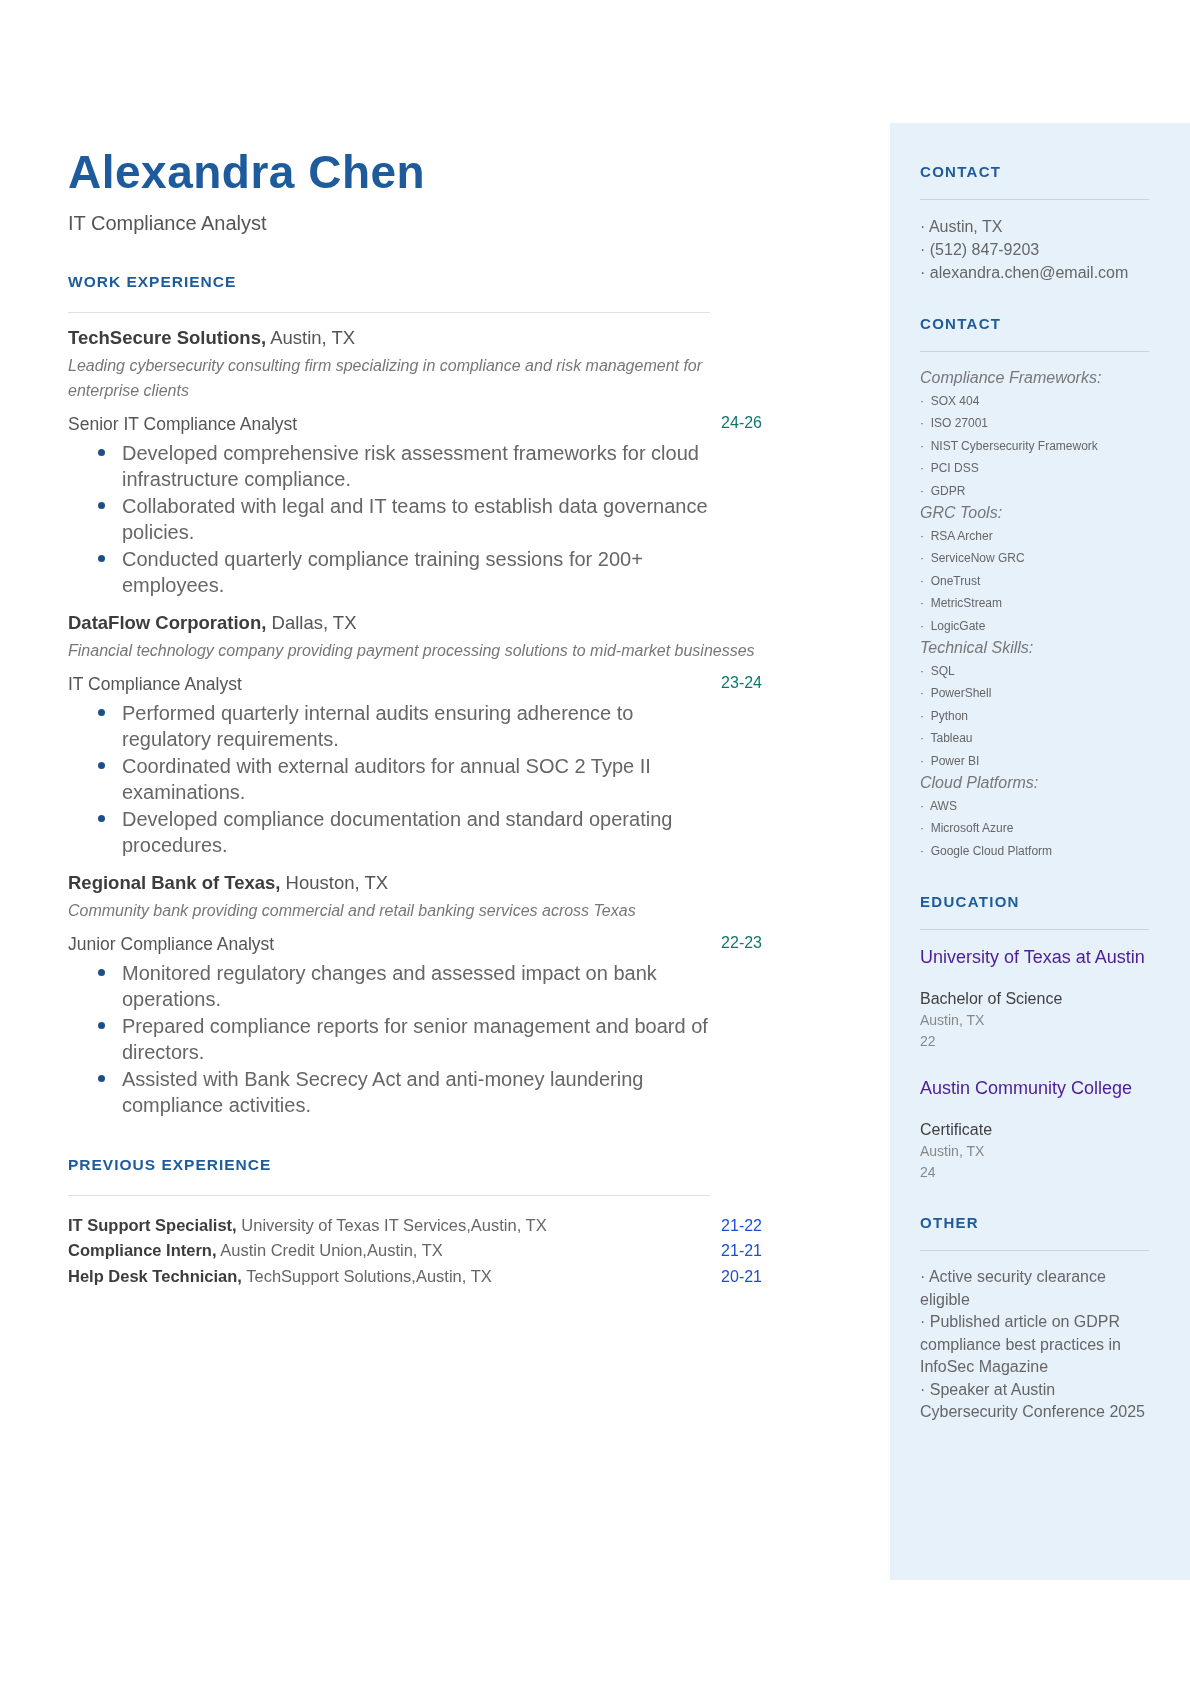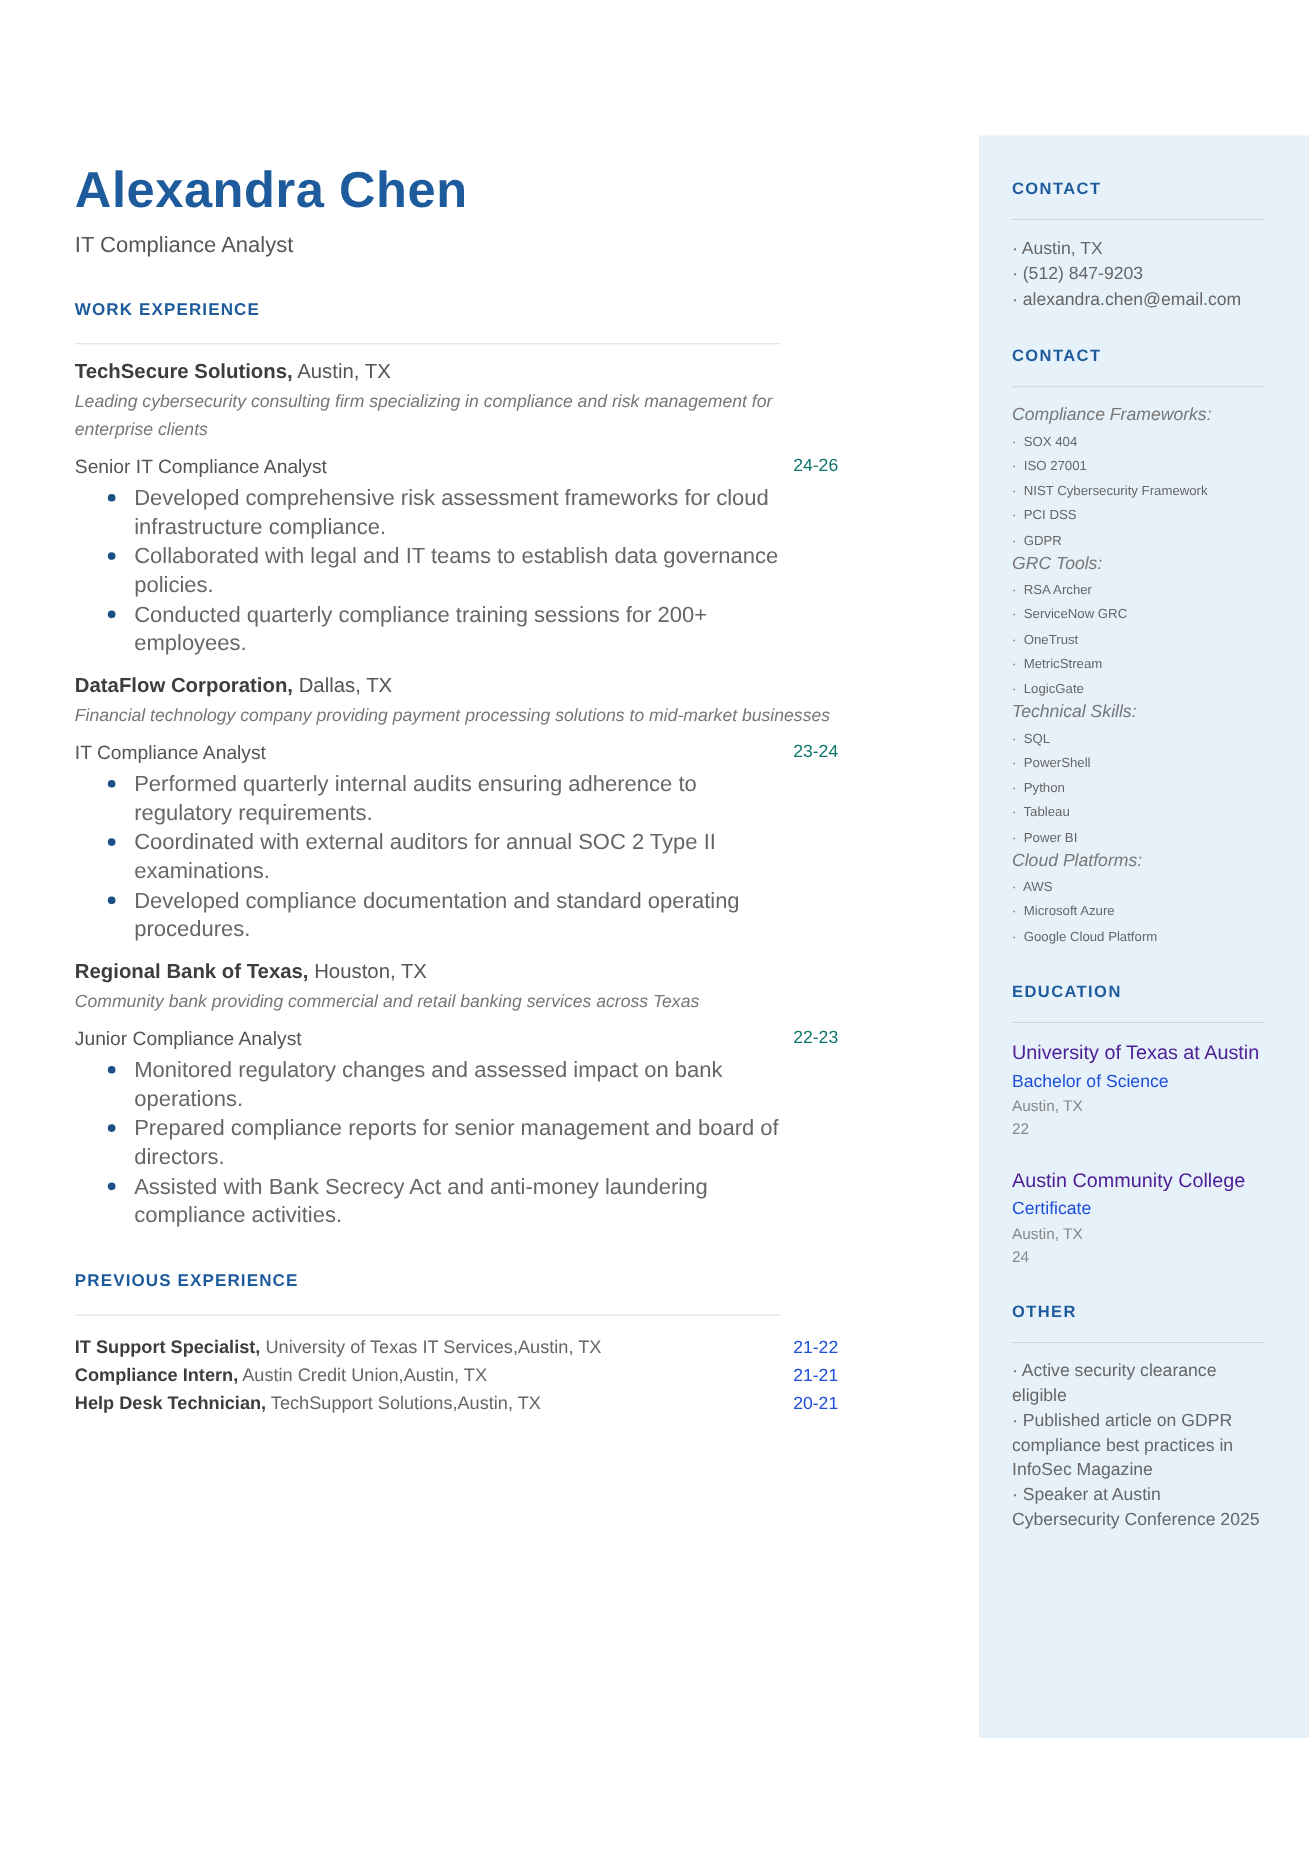--- a/index.html
+++ b/index.html
@@ -15,21 +15,21 @@
   
   .main{position:absolute;left:68px;top:0;width:694px;}
   .name{margin-top:148px;font-size:46px;font-weight:bold;color:var(--accent);letter-spacing:0.5px;line-height:1.08;}
   .subtitle{margin-top:14px;font-size:20px;color:#555;}
   .sec-head{margin-top:38px;font-size:15.5px;font-weight:bold;color:var(--accent);letter-spacing:1px;}
   .divider{border:none;border-top:1px solid #e0e0e0;width:642px;margin-top:21px;}
   .company-line{margin-top:13px;font-size:18.5px;line-height:24px;}
   .company-name{font-weight:bold;color:#3d3d3d;}
   .company-loc{color:#555;}
   .company-desc{margin-top:3px;font-size:16px;font-style:italic;color:#777;line-height:25px;max-width:694px;}
-  .role-line{margin-top:11px;display:flex;justify-content:space-between;align-items:center;width:694px;}
+  .role-line{margin-top:11px;display:flex;justify-content:space-between;align-items:flex-start;width:694px;}
   .role-title{font-size:17.5px;color:#555;}
   .role-dates{font-size:16px;color:#0f766e;}
   ul.bullets{list-style:none;margin-top:5px;padding-left:30px;width:650px;}
   ul.bullets li{display:flex;gap:17px;font-size:20px;color:#666;line-height:26px;}
   ul.bullets li + li{margin-top:1px;}
   .dot{flex:0 0 auto;width:7px;height:7px;border-radius:50%;background:var(--bullet);margin-top:9px;}
   .btext{max-width:596px;}
   .prev-rows{margin-top:17px;}
   .prev-row{display:flex;justify-content:space-between;align-items:baseline;width:694px;line-height:24.5px;}
   .prev-left{font-size:16.5px;color:#666;max-width:600px;}
@@ -44,21 +44,21 @@
   .side-item{font-size:16px;color:#666;line-height:23px;}
   .side-item::before{content:"· ";}
   .side-sec{margin-top:31px;}
   .side-sec:first-child{margin-top:0;}
   .skill-label{font-size:16px;font-style:italic;color:#777;line-height:22.5px;}
   .skill-item{font-size:12px;color:#666;line-height:22.5px;}
   .skill-item::before{content:"·  ";white-space:pre;}
   .school{margin-top:2px;}
   .school + .school{margin-top:24px;}
   .school-name{font-size:18px;color:#4c1d95;line-height:25px;max-width:225px;}
-  .school-degree{font-size:16px;color:#1d4ed8;line-height:22px;margin-top:3px;}
+  .school-degree{font-size:16px;color:#404040;line-height:22px;margin-top:18px;}
   .school-loc{font-size:14px;color:#888;line-height:21px;}
   .school-year{font-size:14px;color:#888;line-height:21px;}
   .other-item{font-size:16px;color:#666;line-height:22.5px;}
   .other-item::before{content:"· ";}
 </style>
 </head>
 <body>
 
 <div class="page">
 

